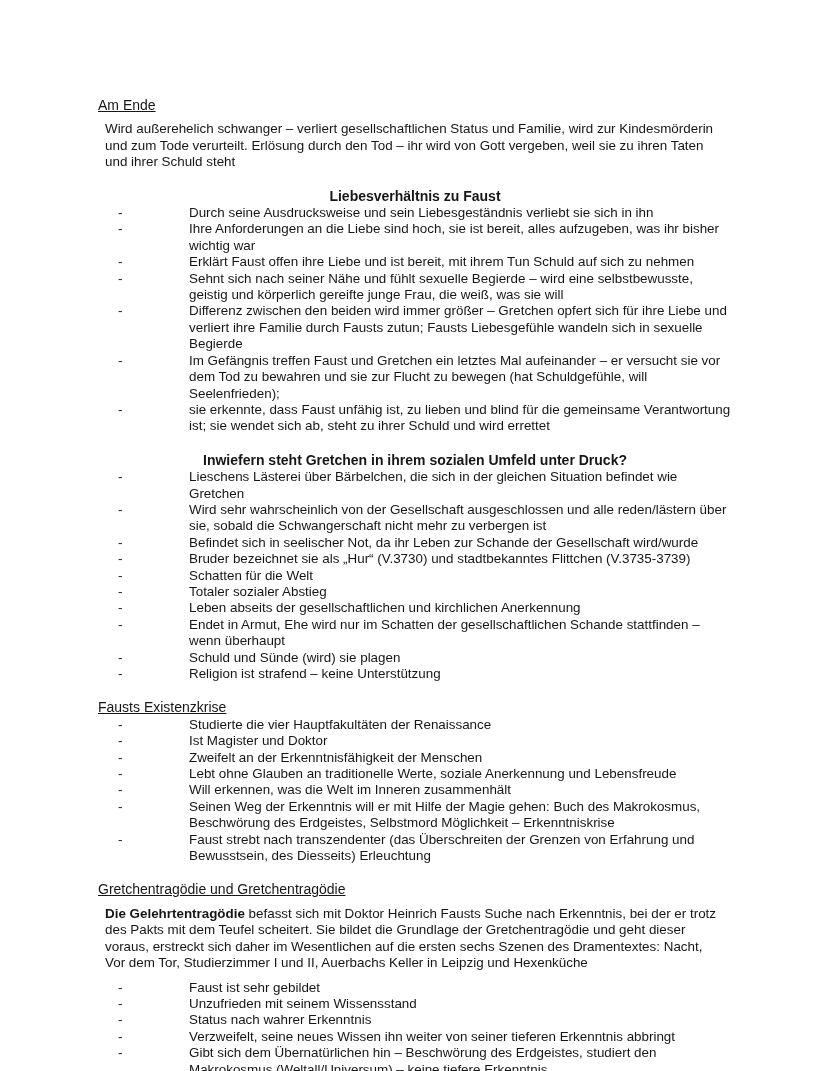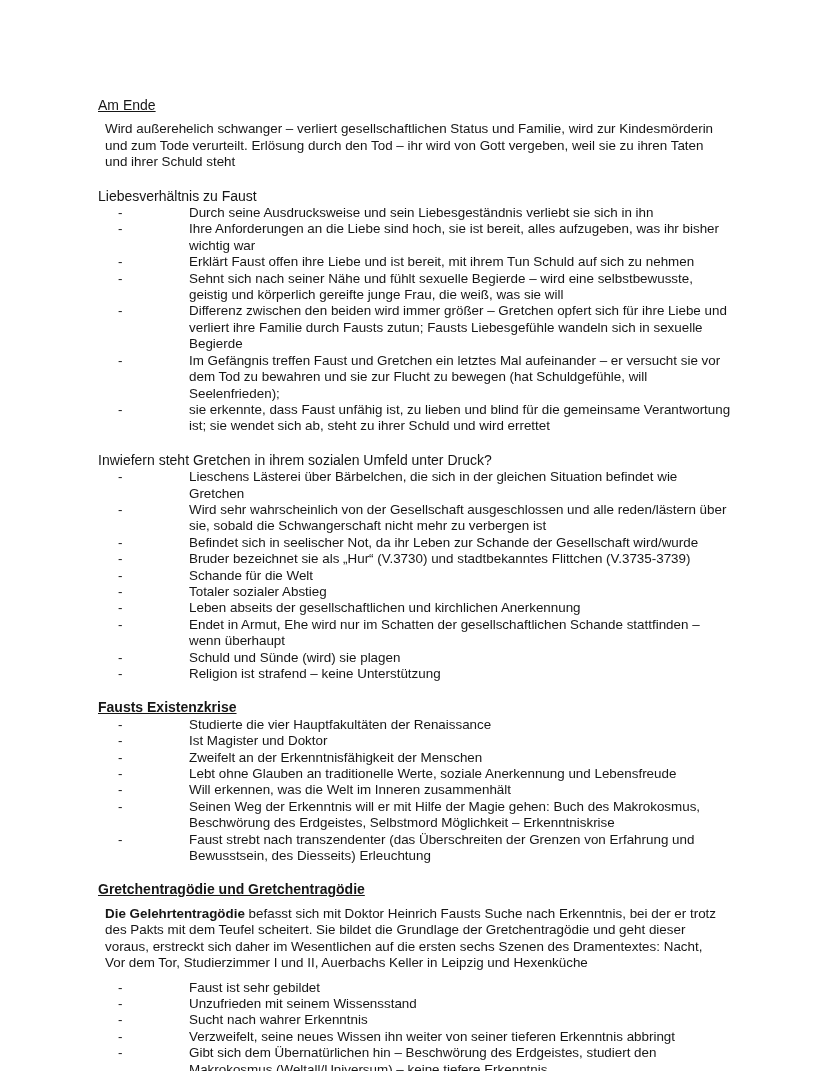--- a/index.html
+++ b/index.html
@@ -21,22 +21,22 @@
     color: #161616;
   }
   .section { margin: 0 0 17px 0; }
   .heading {
     margin: 1px;
     font-size: 14px;
     line-height: 16.4px;
     font-weight: normal;
   }
   .heading.underline { text-decoration: underline; }
-  .heading.bold { font-weight: normal; }
-  .heading.bold-underline { font-weight: bold; text-decoration: underline; }
+  .heading.bold { font-weight: bold; text-align: center; }
+  .heading.bold-underline { font-weight: normal; text-decoration: underline; }
   .para { margin: 8px; }
   .lead-bold { font-weight: bold; }
   ul.bullets {
     margin: 0;
     padding: 0;
     list-style: none;
   }
   ul.bullets li { display: flex; }
   .dash {
     margin-left: 21px;
@@ -103,21 +103,21 @@
       <li>
           <span class="dash">-</span>
           <span class="btext">Befindet sich in seelischer Not, da ihr Leben zur Schande der Gesellschaft wird/wurde</span>
         </li>
       <li>
           <span class="dash">-</span>
           <span class="btext">Bruder bezeichnet sie als „Hur“ (V.3730) und stadtbekanntes Flittchen (V.3735-3739)</span>
         </li>
       <li>
           <span class="dash">-</span>
-          <span class="btext">Schande für die Welt</span>
+          <span class="btext">Schatten für die Welt</span>
         </li>
       <li>
           <span class="dash">-</span>
           <span class="btext">Totaler sozialer Abstieg</span>
         </li>
       <li>
           <span class="dash">-</span>
           <span class="btext">Leben abseits der gesellschaftlichen und kirchlichen Anerkennung</span>
         </li>
       <li>
@@ -176,21 +176,21 @@
       <li>
           <span class="dash">-</span>
           <span class="btext">Faust ist sehr gebildet</span>
         </li>
       <li>
           <span class="dash">-</span>
           <span class="btext">Unzufrieden mit seinem Wissensstand</span>
         </li>
       <li>
           <span class="dash">-</span>
-          <span class="btext">Sucht nach wahrer Erkenntnis</span>
+          <span class="btext">Status nach wahrer Erkenntnis</span>
         </li>
       <li>
           <span class="dash">-</span>
           <span class="btext">Verzweifelt, seine neues Wissen ihn weiter von seiner tieferen Erkenntnis abbringt</span>
         </li>
       <li>
           <span class="dash">-</span>
           <span class="btext">Gibt sich dem Übernatürlichen hin – Beschwörung des Erdgeistes, studiert den Makrokosmus (Weltall/Universum) – keine tiefere Erkenntnis</span>
         </li>
       <li>

